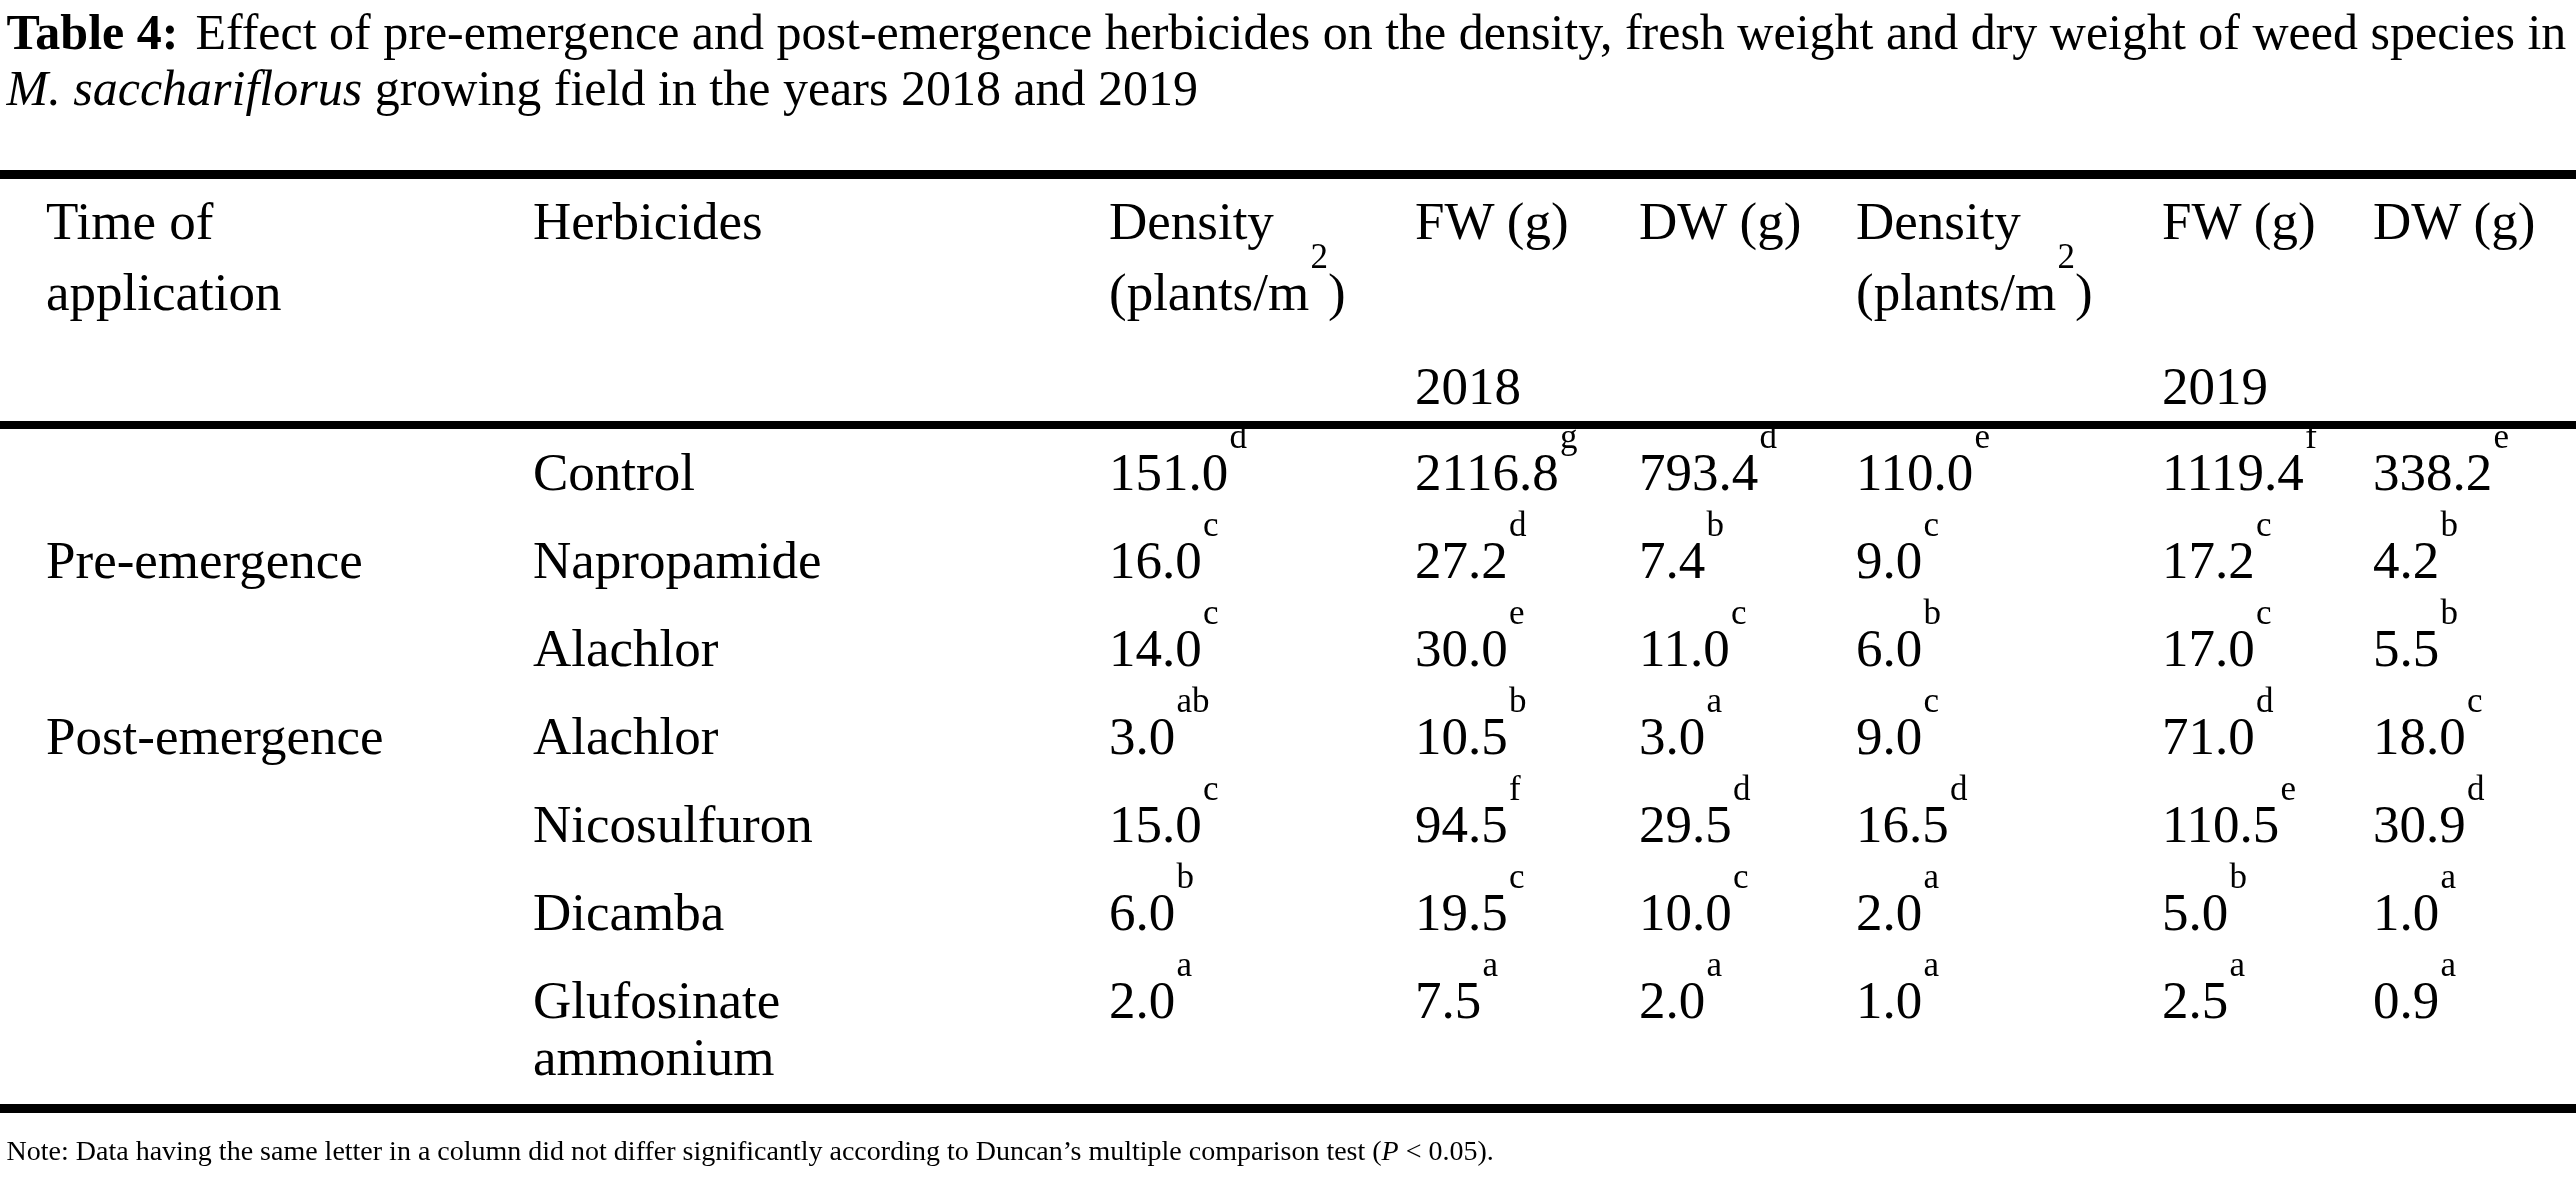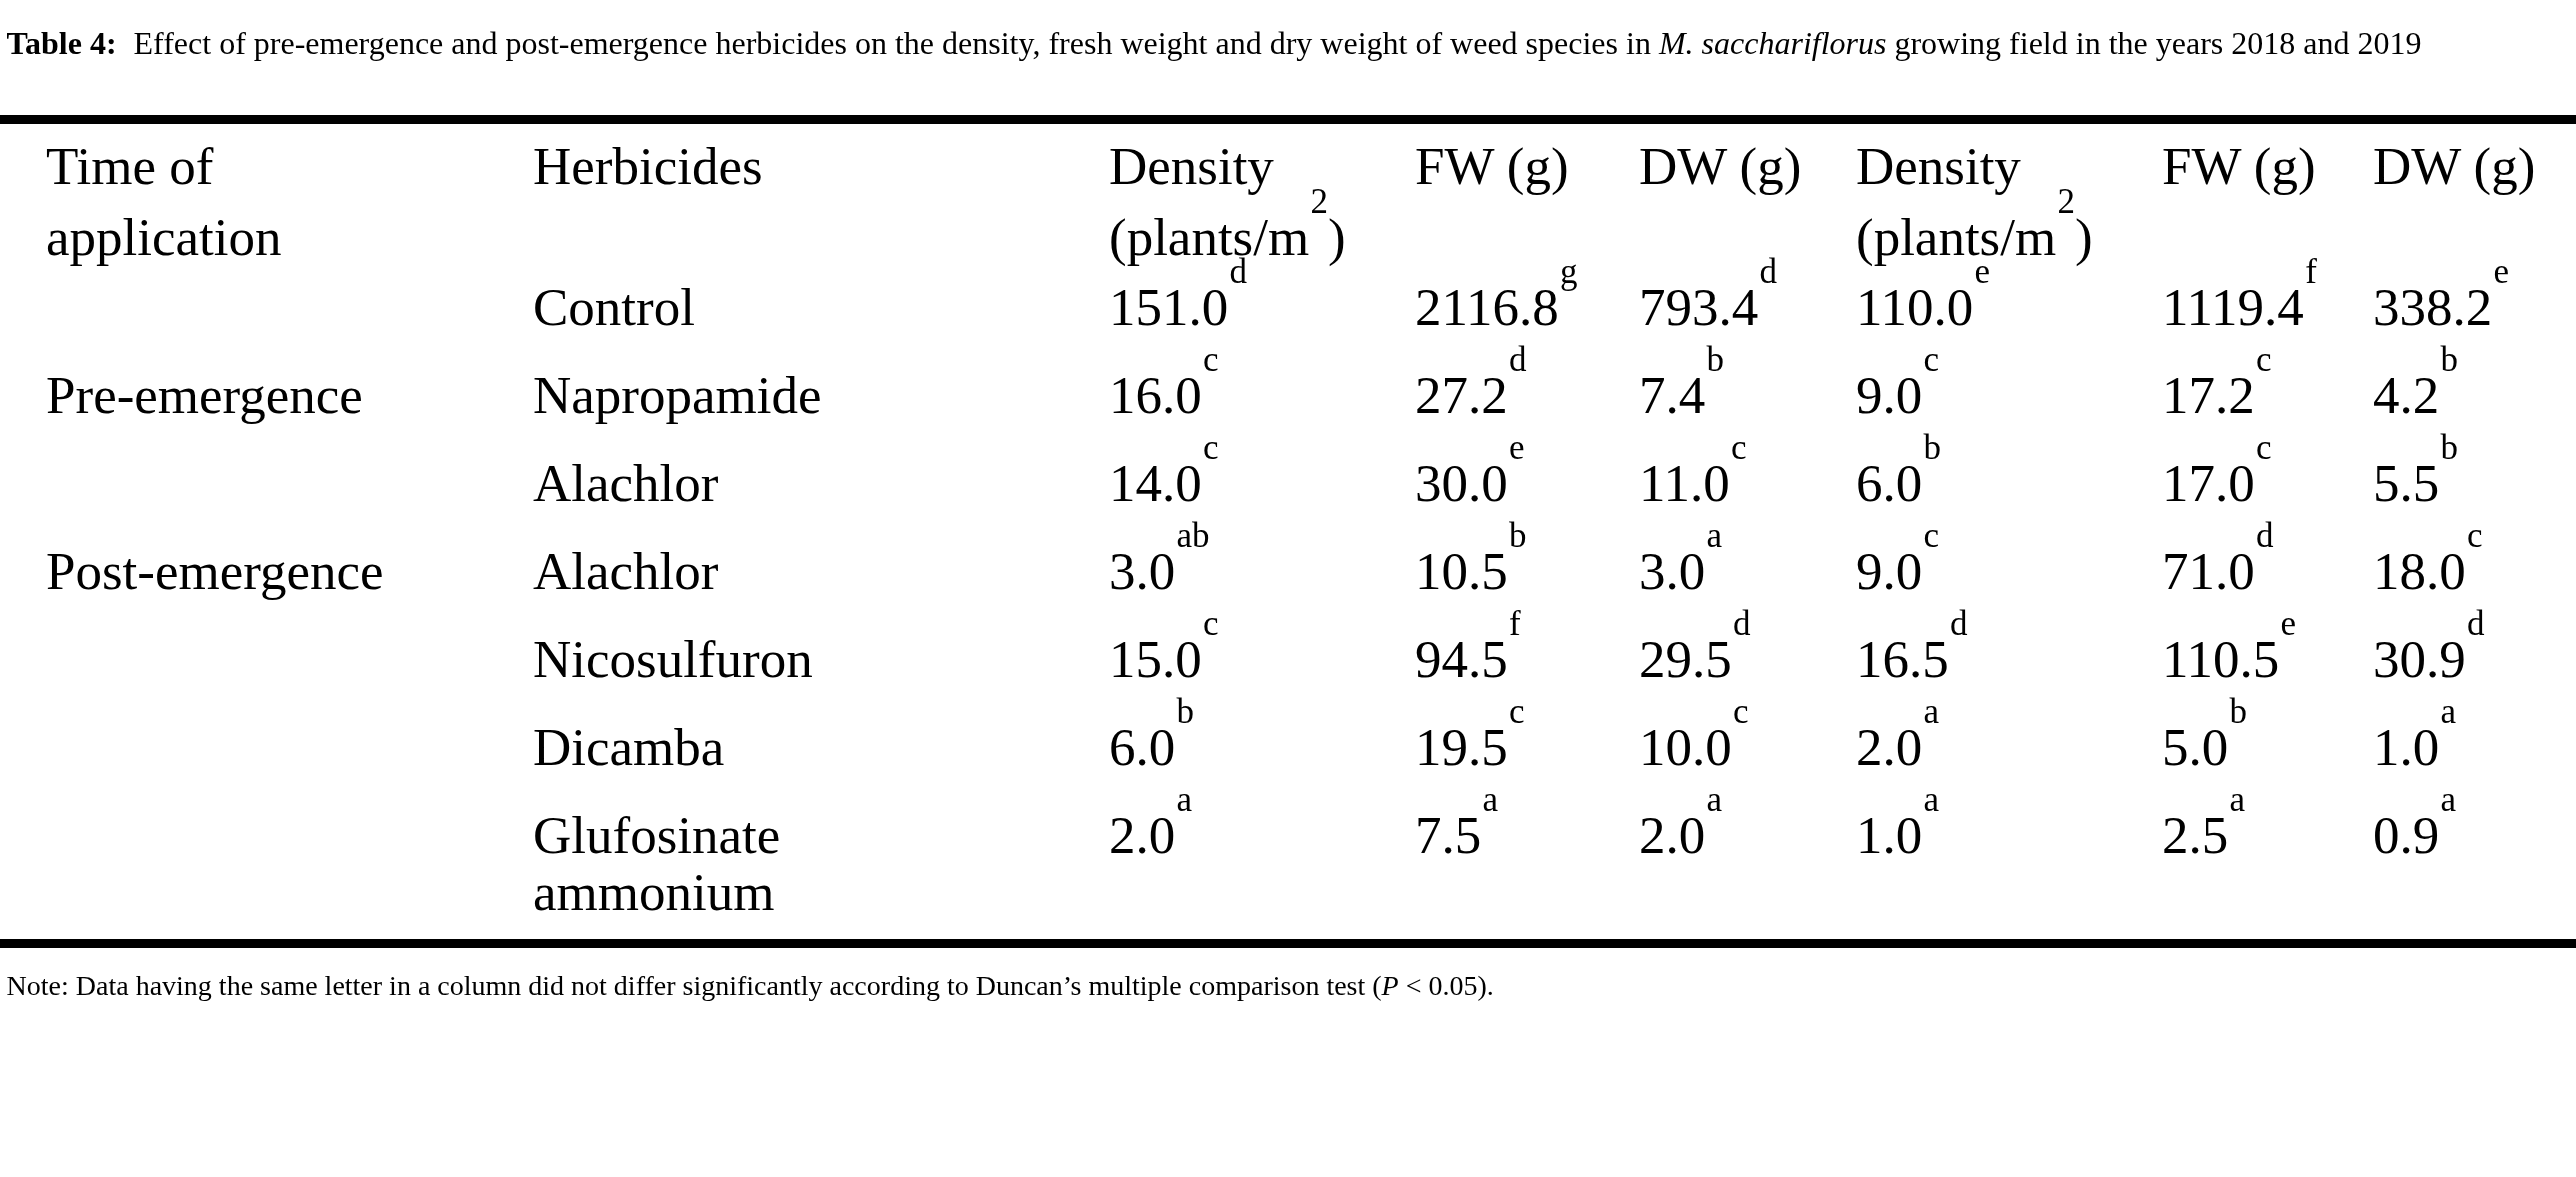--- a/index.html
+++ b/index.html
@@ -4,23 +4,23 @@
 <style>
   * { box-sizing: border-box; }
   html, body { margin: 0; padding: 0; }
   body {
     width: 2576px; height: 1178px;
     background: #ffffff; color: #000000;
     font-family: "Liberation Serif", "DejaVu Serif", serif;
     overflow: hidden;
   }
   .caption {
-    font-size: 32px; line-height: 78px;
+    font-size: 50px; line-height: 56px;
     padding: 4px 9.2px 0 6.6px;
-    margin: 0 0 33px 0;
+    margin: 0 0 54px 0;
   }
   .caption .cap-label { font-weight: bold; margin-right: 17px; }
   .caption i, .note i { font-style: italic; }
   table {
     width: 2576px; table-layout: fixed;
     border-collapse: collapse;
     border-top: 9.2px solid #000;
     font-size: 53px; line-height: 53px;
   }
   th, td {
@@ -89,20 +89,30 @@
         <div>Density</div>
         <div class="hline2"><span>(plants/m</span><sup>2</sup><span>)</span></div>
       </th>
       <th>
           <div>FW (g)</div>
         </th>
       <th>
           <div>DW (g)</div>
         </th>
     </tr>
+    <tr class="years">
+      <th></th>
+      <th></th>
+      <th></th>
+      <th>2018</th>
+      <th></th>
+      <th></th>
+      <th>2019</th>
+      <th></th>
+    </tr>
   </thead>
   <tbody>
     <tr>
       <td></td>
       <td>
         <div>Control</div>
 
       </td>
       <td><span>151.0</span><sup>d</sup></td>
       <td><span>2116.8</span><sup>g</sup></td>

